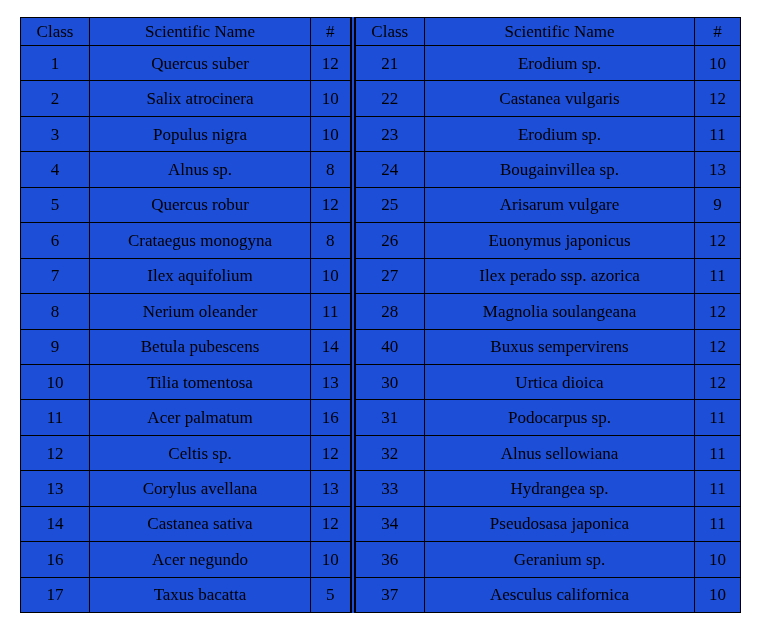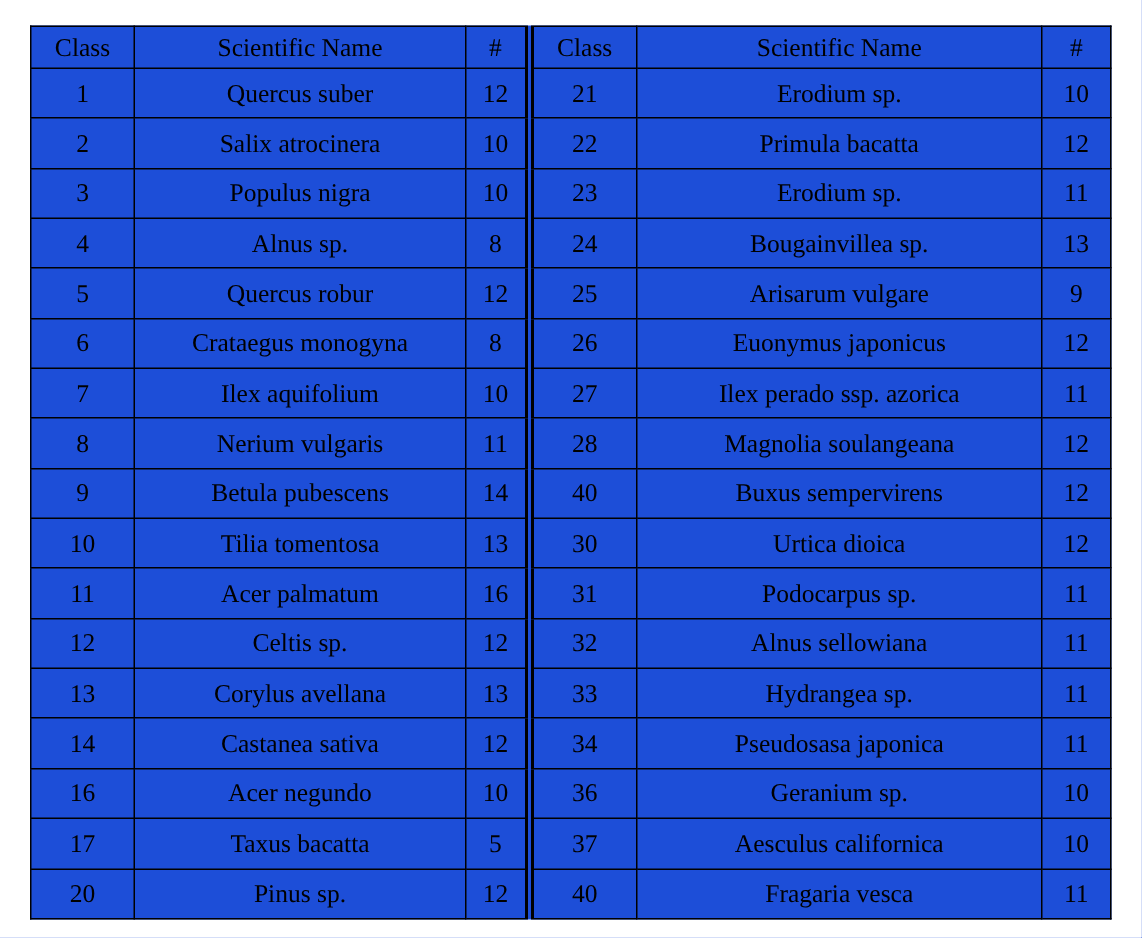--- a/index.html
+++ b/index.html
@@ -83,21 +83,21 @@
           <td>12</td>
           <td class="dbl">21</td>
           <td>Erodium sp.</td>
           <td>10</td>
         </tr>
         <tr>
           <td>2</td>
           <td>Salix atrocinera</td>
           <td>10</td>
           <td class="dbl">22</td>
-          <td>Primula bacatta</td>
+          <td>Castanea vulgaris</td>
           <td>12</td>
         </tr>
         <tr>
           <td>3</td>
           <td>Populus nigra</td>
           <td>10</td>
           <td class="dbl">23</td>
           <td>Erodium sp.</td>
           <td>11</td>
         </tr>
@@ -128,21 +128,21 @@
         <tr>
           <td>7</td>
           <td>Ilex aquifolium</td>
           <td>10</td>
           <td class="dbl">27</td>
           <td>Ilex perado ssp. azorica</td>
           <td>11</td>
         </tr>
         <tr>
           <td>8</td>
-          <td>Nerium vulgaris</td>
+          <td>Nerium oleander</td>
           <td>11</td>
           <td class="dbl">28</td>
           <td>Magnolia soulangeana</td>
           <td>12</td>
         </tr>
         <tr>
           <td>9</td>
           <td>Betula pubescens</td>
           <td>14</td>
           <td class="dbl">40</td>
@@ -198,23 +198,15 @@
           <td>10</td>
         </tr>
         <tr>
           <td>17</td>
           <td>Taxus bacatta</td>
           <td>5</td>
           <td class="dbl">37</td>
           <td>Aesculus californica</td>
           <td>10</td>
         </tr>
-        <tr>
-          <td>20</td>
-          <td>Pinus sp.</td>
-          <td>12</td>
-          <td class="dbl">40</td>
-          <td>Fragaria vesca</td>
-          <td>11</td>
-        </tr>
       </tbody>
   </table>
 </div>
 
 </body></html>

